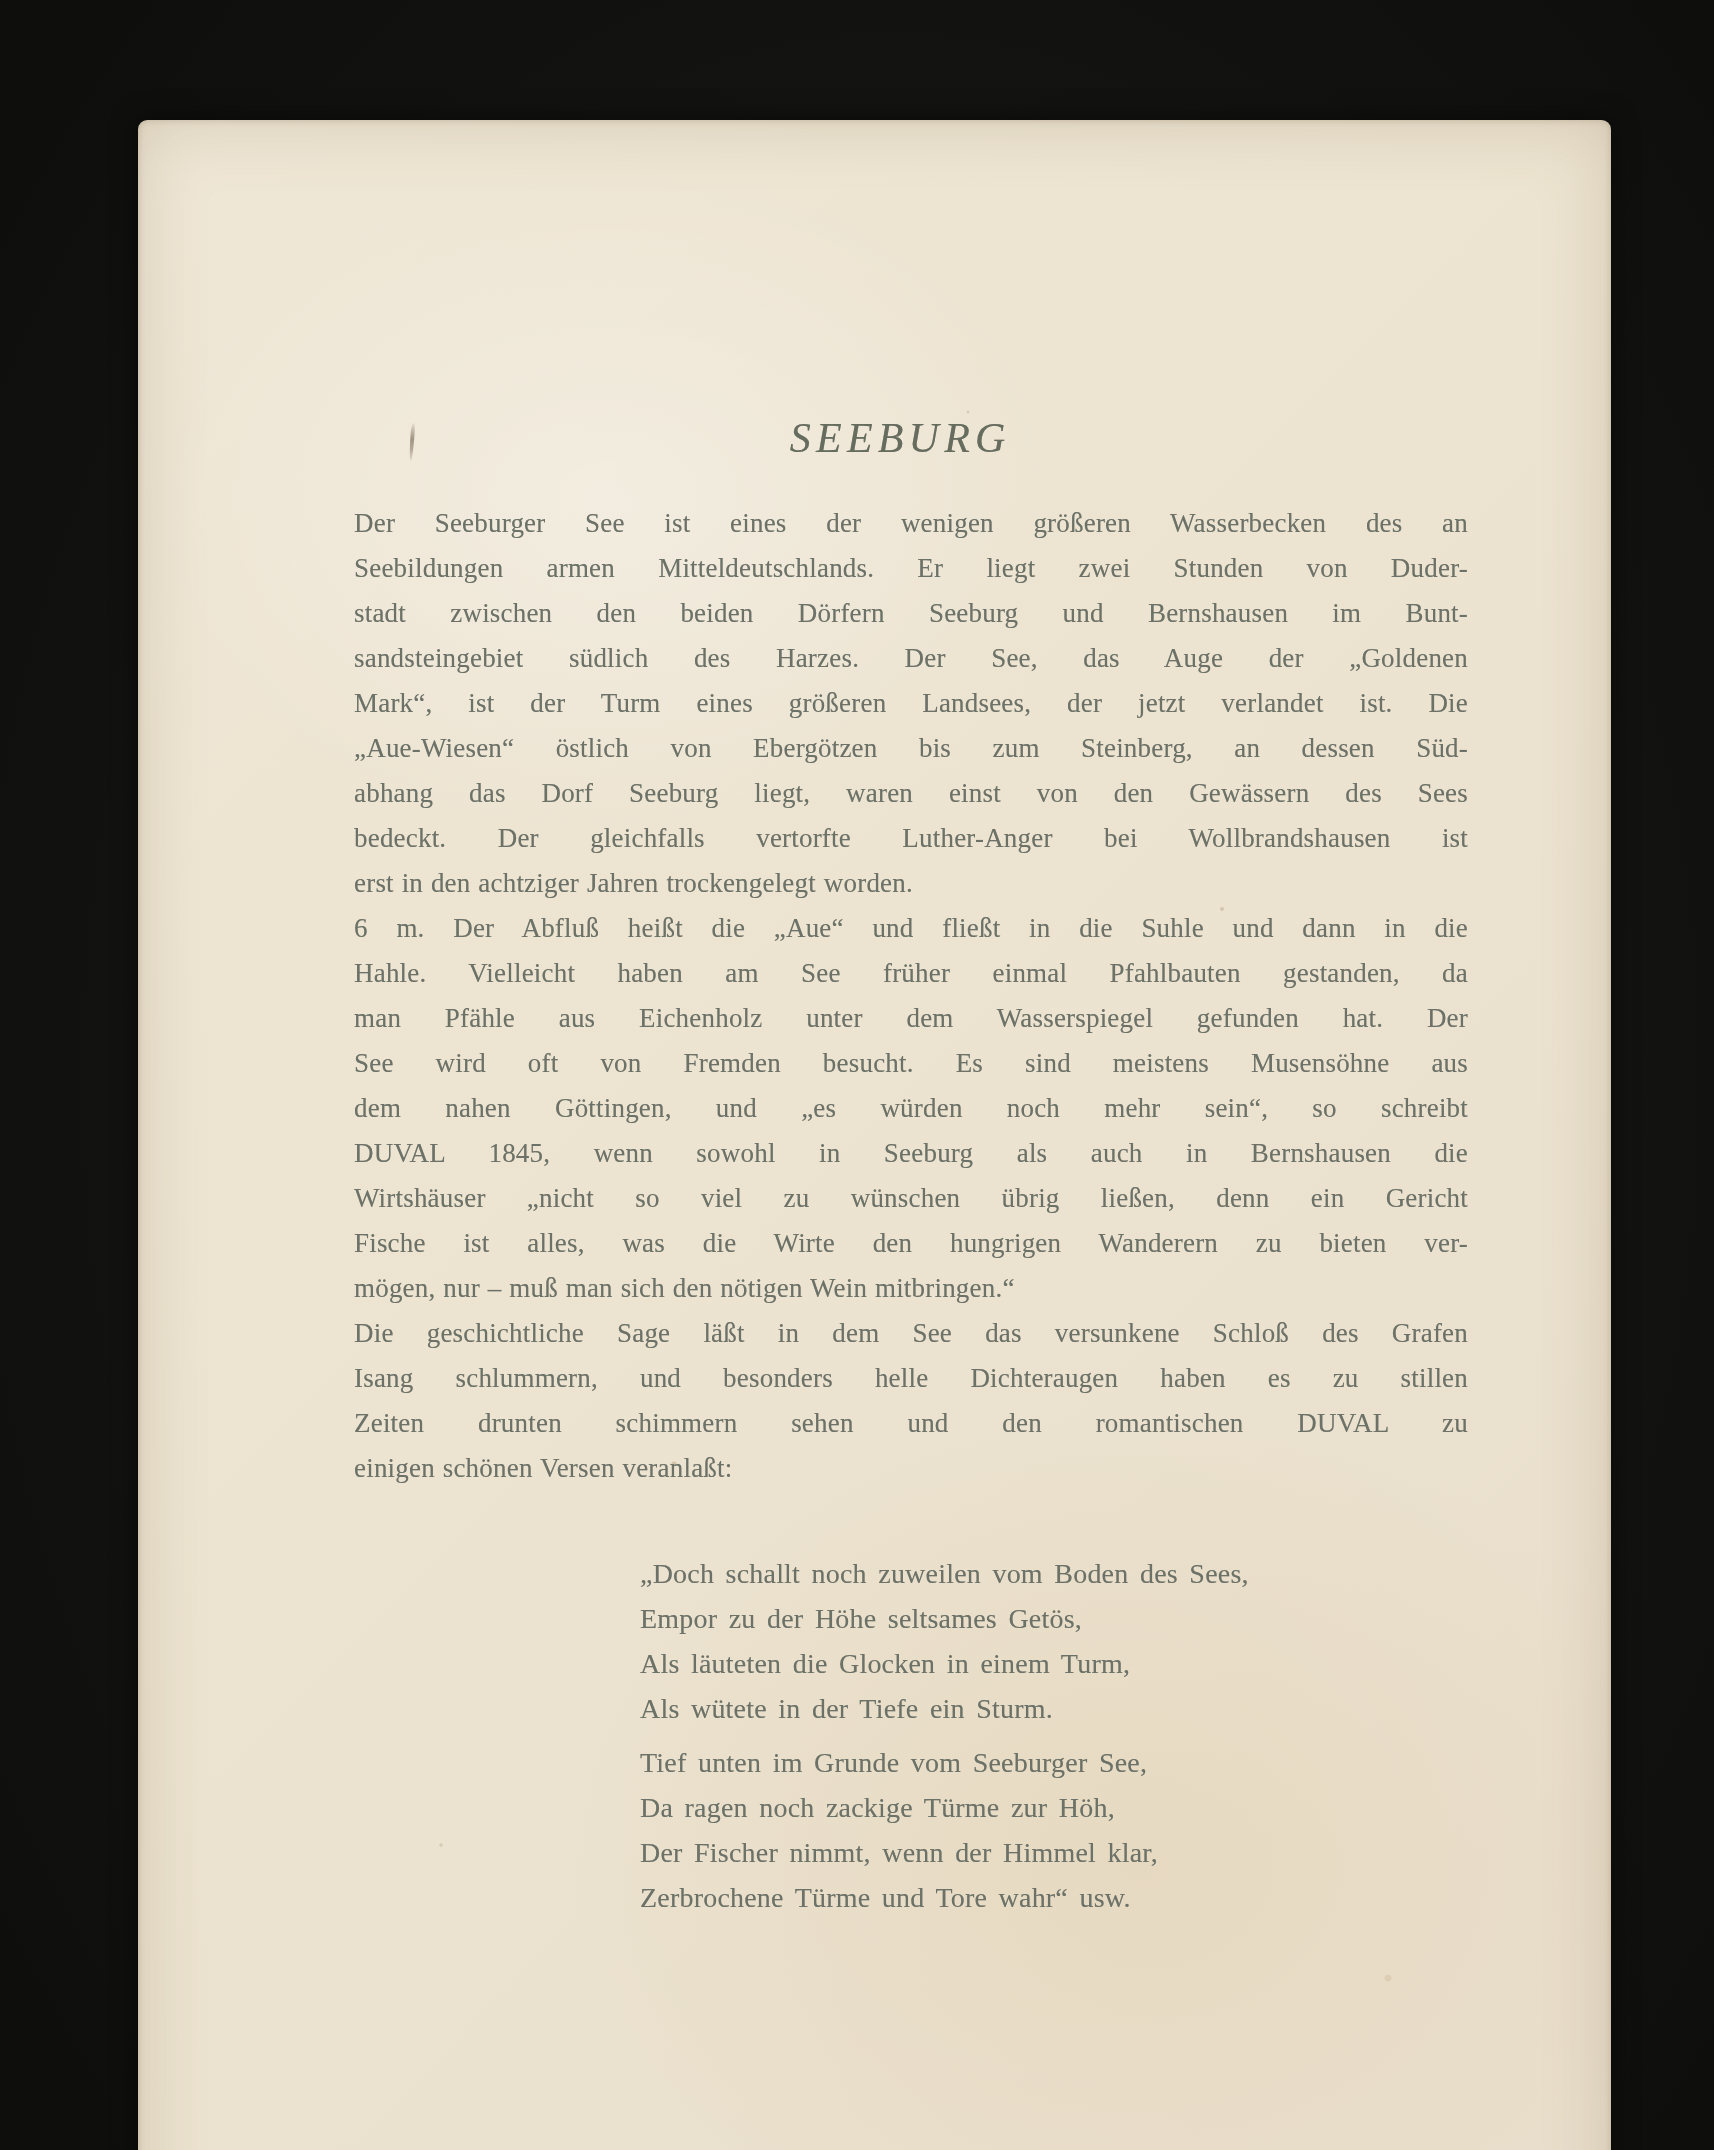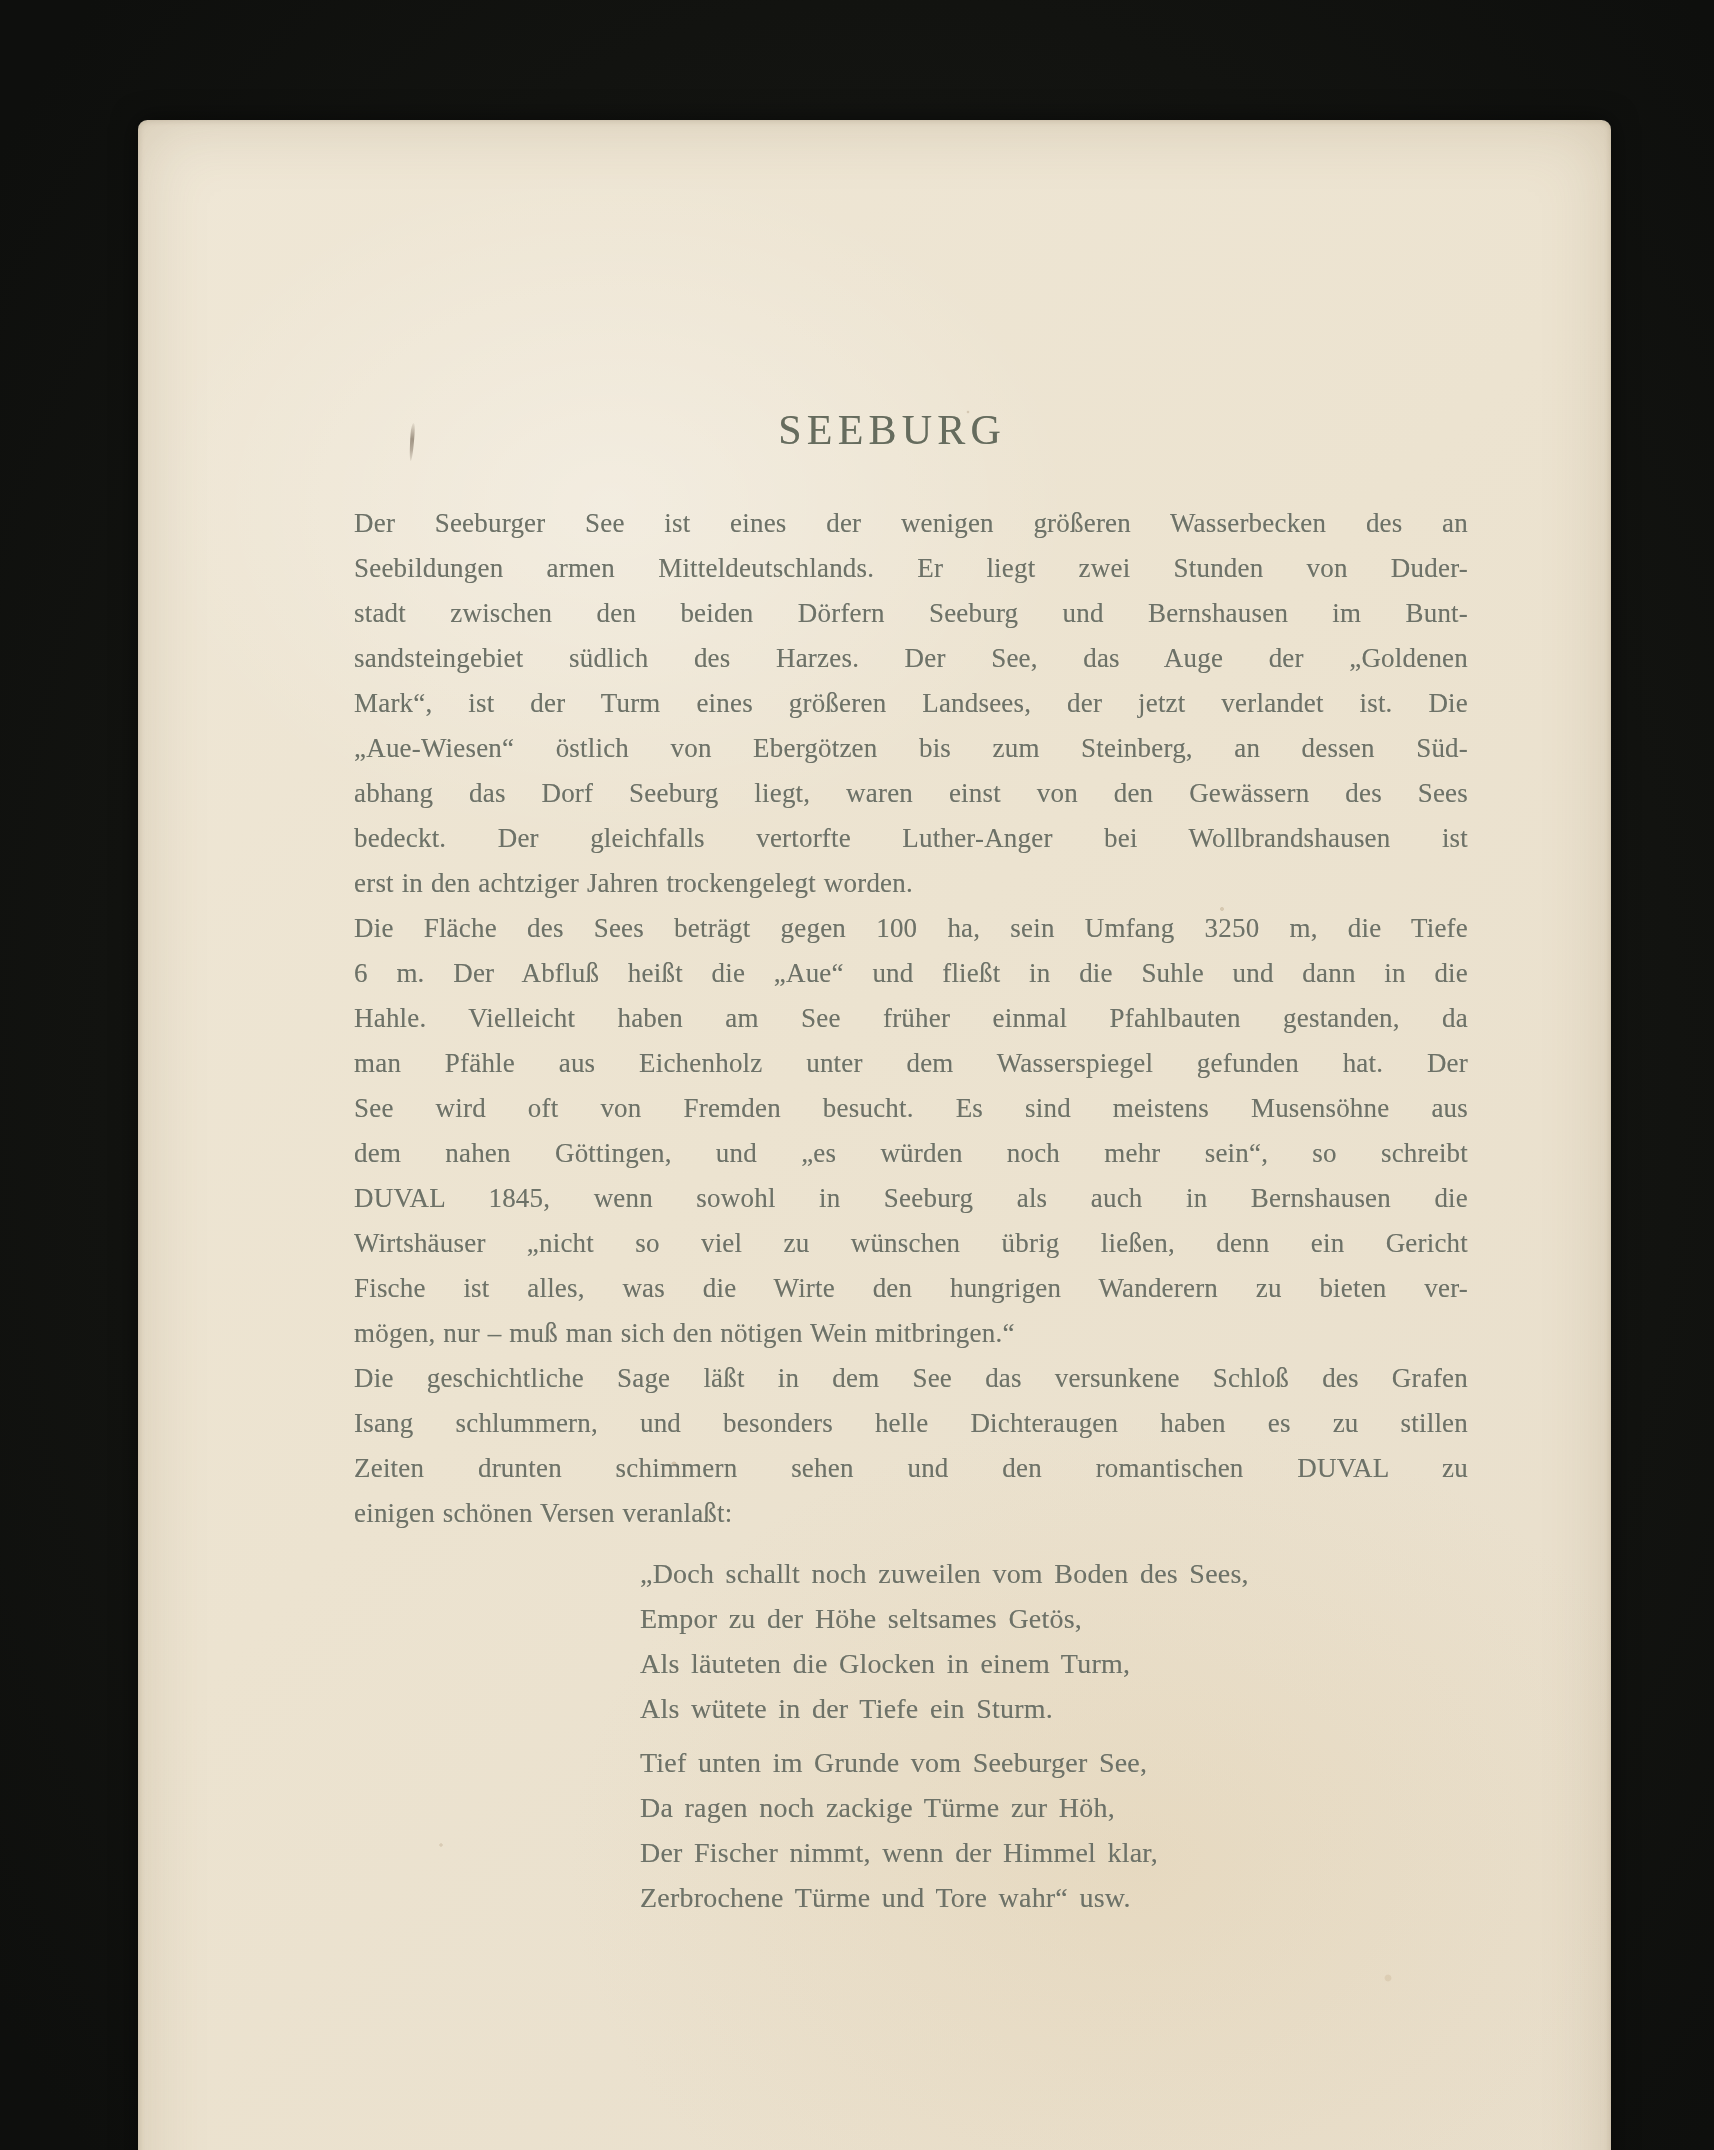--- a/index.html
+++ b/index.html
@@ -39,22 +39,23 @@
     box-shadow:
       inset 0 0 69px rgba(120, 95, 60, 0.22),
       inset 0 0 6px rgba(100, 80, 50, 0.25),
       0 0 26px rgba(0,0,0,0.55);
   }
   .page-title {
     position: absolute;
     left: 188px;
     top: 284px;
     width: 1114px;
-    margin: 4px;
+    margin: 12px;
     text-align: center;
+    font-style: italic;
     font-weight: 400;
     font-size: 42px;
     line-height: 1.06;
     letter-spacing: 5.2px;
     padding-left: 5.2px;
     color: #666c5e;
     text-shadow: 0 0 0.4px rgba(102,108,94,0.45);
   }
   .body-block {
     position: absolute;
@@ -120,21 +121,20 @@
     <div class="body-block">
       <div class="line">Der Seeburger See ist eines der wenigen größeren Wasserbecken des an</div>
       <div class="line">Seebildungen armen Mitteldeutschlands. Er liegt zwei Stunden von Duder-</div>
       <div class="line">stadt zwischen den beiden Dörfern Seeburg und Bernshausen im Bunt-</div>
       <div class="line">sandsteingebiet südlich des Harzes. Der See, das Auge der „Goldenen</div>
       <div class="line">Mark“, ist der Turm eines größeren Landsees, der jetzt verlandet ist. Die</div>
       <div class="line">„Aue-Wiesen“ östlich von Ebergötzen bis zum Steinberg, an dessen Süd-</div>
       <div class="line">abhang das Dorf Seeburg liegt, waren einst von den Gewässern des Sees</div>
       <div class="line">bedeckt. Der gleichfalls vertorfte Luther-Anger bei Wollbrandshausen ist</div>
       <div class="line end">erst in den achtziger Jahren trockengelegt worden.</div>
-      <div class="line">Die Fläche des Sees beträgt gegen 100 ha, sein Umfang 3250 m, die Tiefe</div>
       <div class="line">6 m. Der Abfluß heißt die „Aue“ und fließt in die Suhle und dann in die</div>
       <div class="line">Hahle. Vielleicht haben am See früher einmal Pfahlbauten gestanden, da</div>
       <div class="line">man Pfähle aus Eichenholz unter dem Wasserspiegel gefunden hat. Der</div>
       <div class="line">See wird oft von Fremden besucht. Es sind meistens Musensöhne aus</div>
       <div class="line">dem nahen Göttingen, und „es würden noch mehr sein“, so schreibt</div>
       <div class="line">DUVAL 1845, wenn sowohl in Seeburg als auch in Bernshausen die</div>
       <div class="line">Wirtshäuser „nicht so viel zu wünschen übrig ließen, denn ein Gericht</div>
       <div class="line">Fische ist alles, was die Wirte den hungrigen Wanderern zu bieten ver-</div>
       <div class="line end">mögen, nur – muß man sich den nötigen Wein mitbringen.“</div>
       <div class="line">Die geschichtliche Sage läßt in dem See das versunkene Schloß des Grafen</div>

